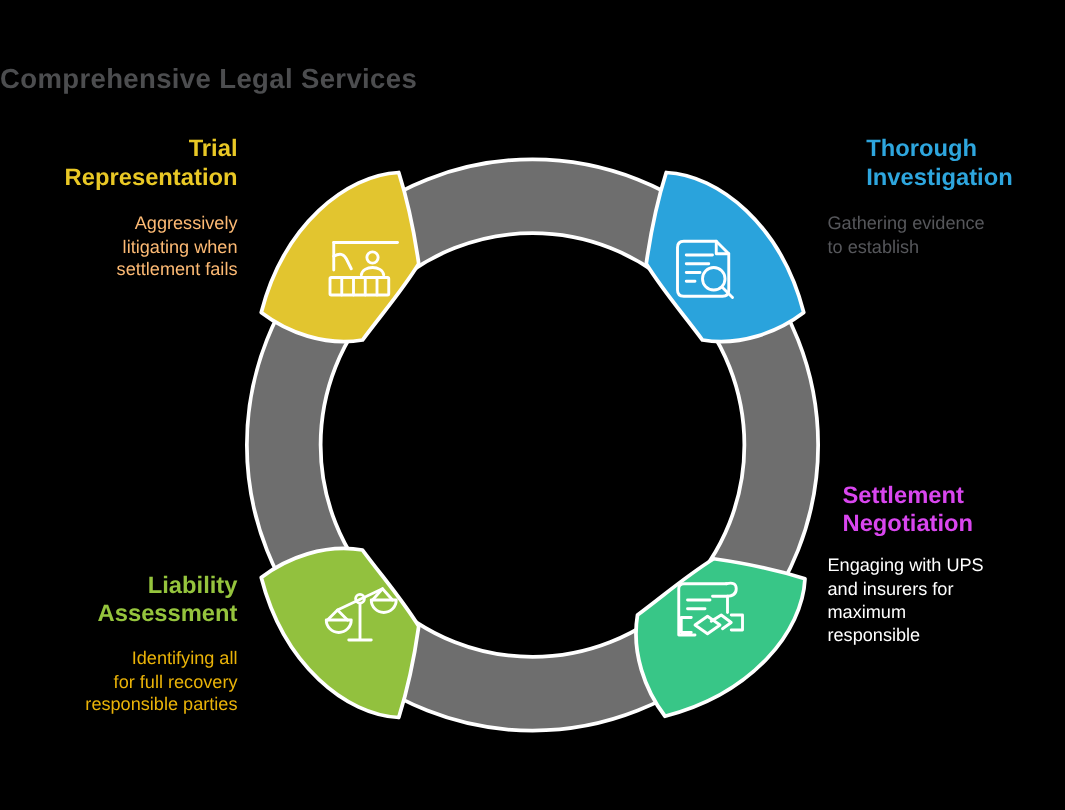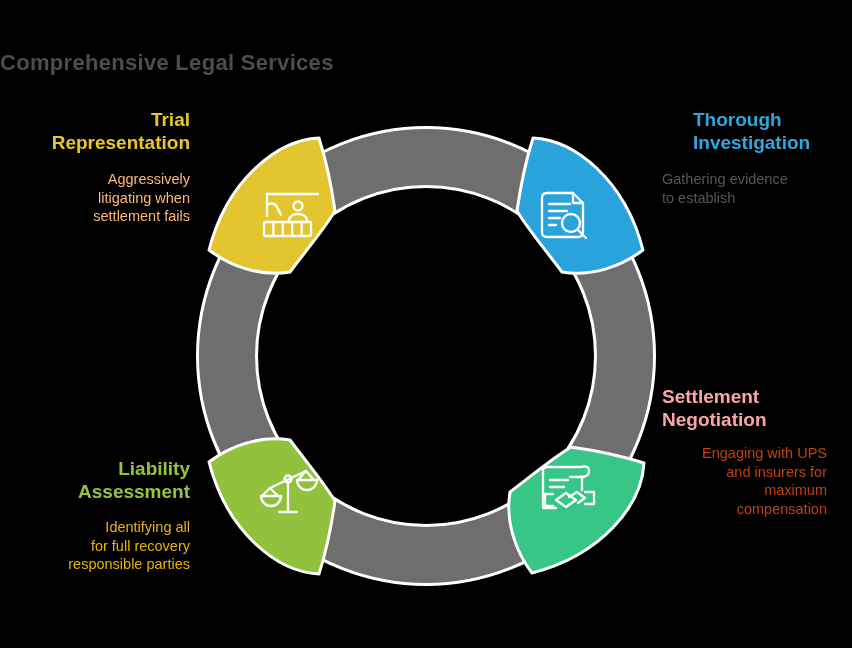--- a/index.html
+++ b/index.html
@@ -106,29 +106,29 @@
 
   <div id="lbl-tr" class="txt-block txt-left node-label" style="color: rgb(46, 166, 222);">
     <div>Thorough</div>
     <div>Investigation</div>
   </div>
   <div id="desc-tr" class="txt-block txt-left node-desc" style="color: rgb(86, 87, 91);">
     <div>Gathering evidence</div>
     <div>to establish</div>
   </div>
 
-  <div id="lbl-br" class="txt-block txt-left node-label" style="color: #fca5a5;">
+  <div id="lbl-br" class="txt-block txt-left node-label" style="color: #d946ef; margin-left: 12px;">
     <div>Settlement</div>
     <div>Negotiation</div>
   </div>
-  <div id="desc-br" class="txt-block txt-left node-desc" style="color: #c2410c; text-align: right;">
+  <div id="desc-br" class="txt-block txt-left node-desc" style="color: #ffffff;">
     <div>Engaging with UPS</div>
     <div>and insurers for</div>
     <div>maximum</div>
-    <div>compensation</div>
+    <div>responsible</div>
   </div>
 
   <div id="lbl-bl" class="txt-block txt-right node-label" style="color: rgb(149, 196, 61);">
     <div>Liability</div>
     <div>Assessment</div>
   </div>
   <div id="desc-bl" class="txt-block txt-right node-desc" style="color: #eab308;">
     <div>Identifying all</div>
     <div>for full recovery</div>
     <div>responsible parties</div>

